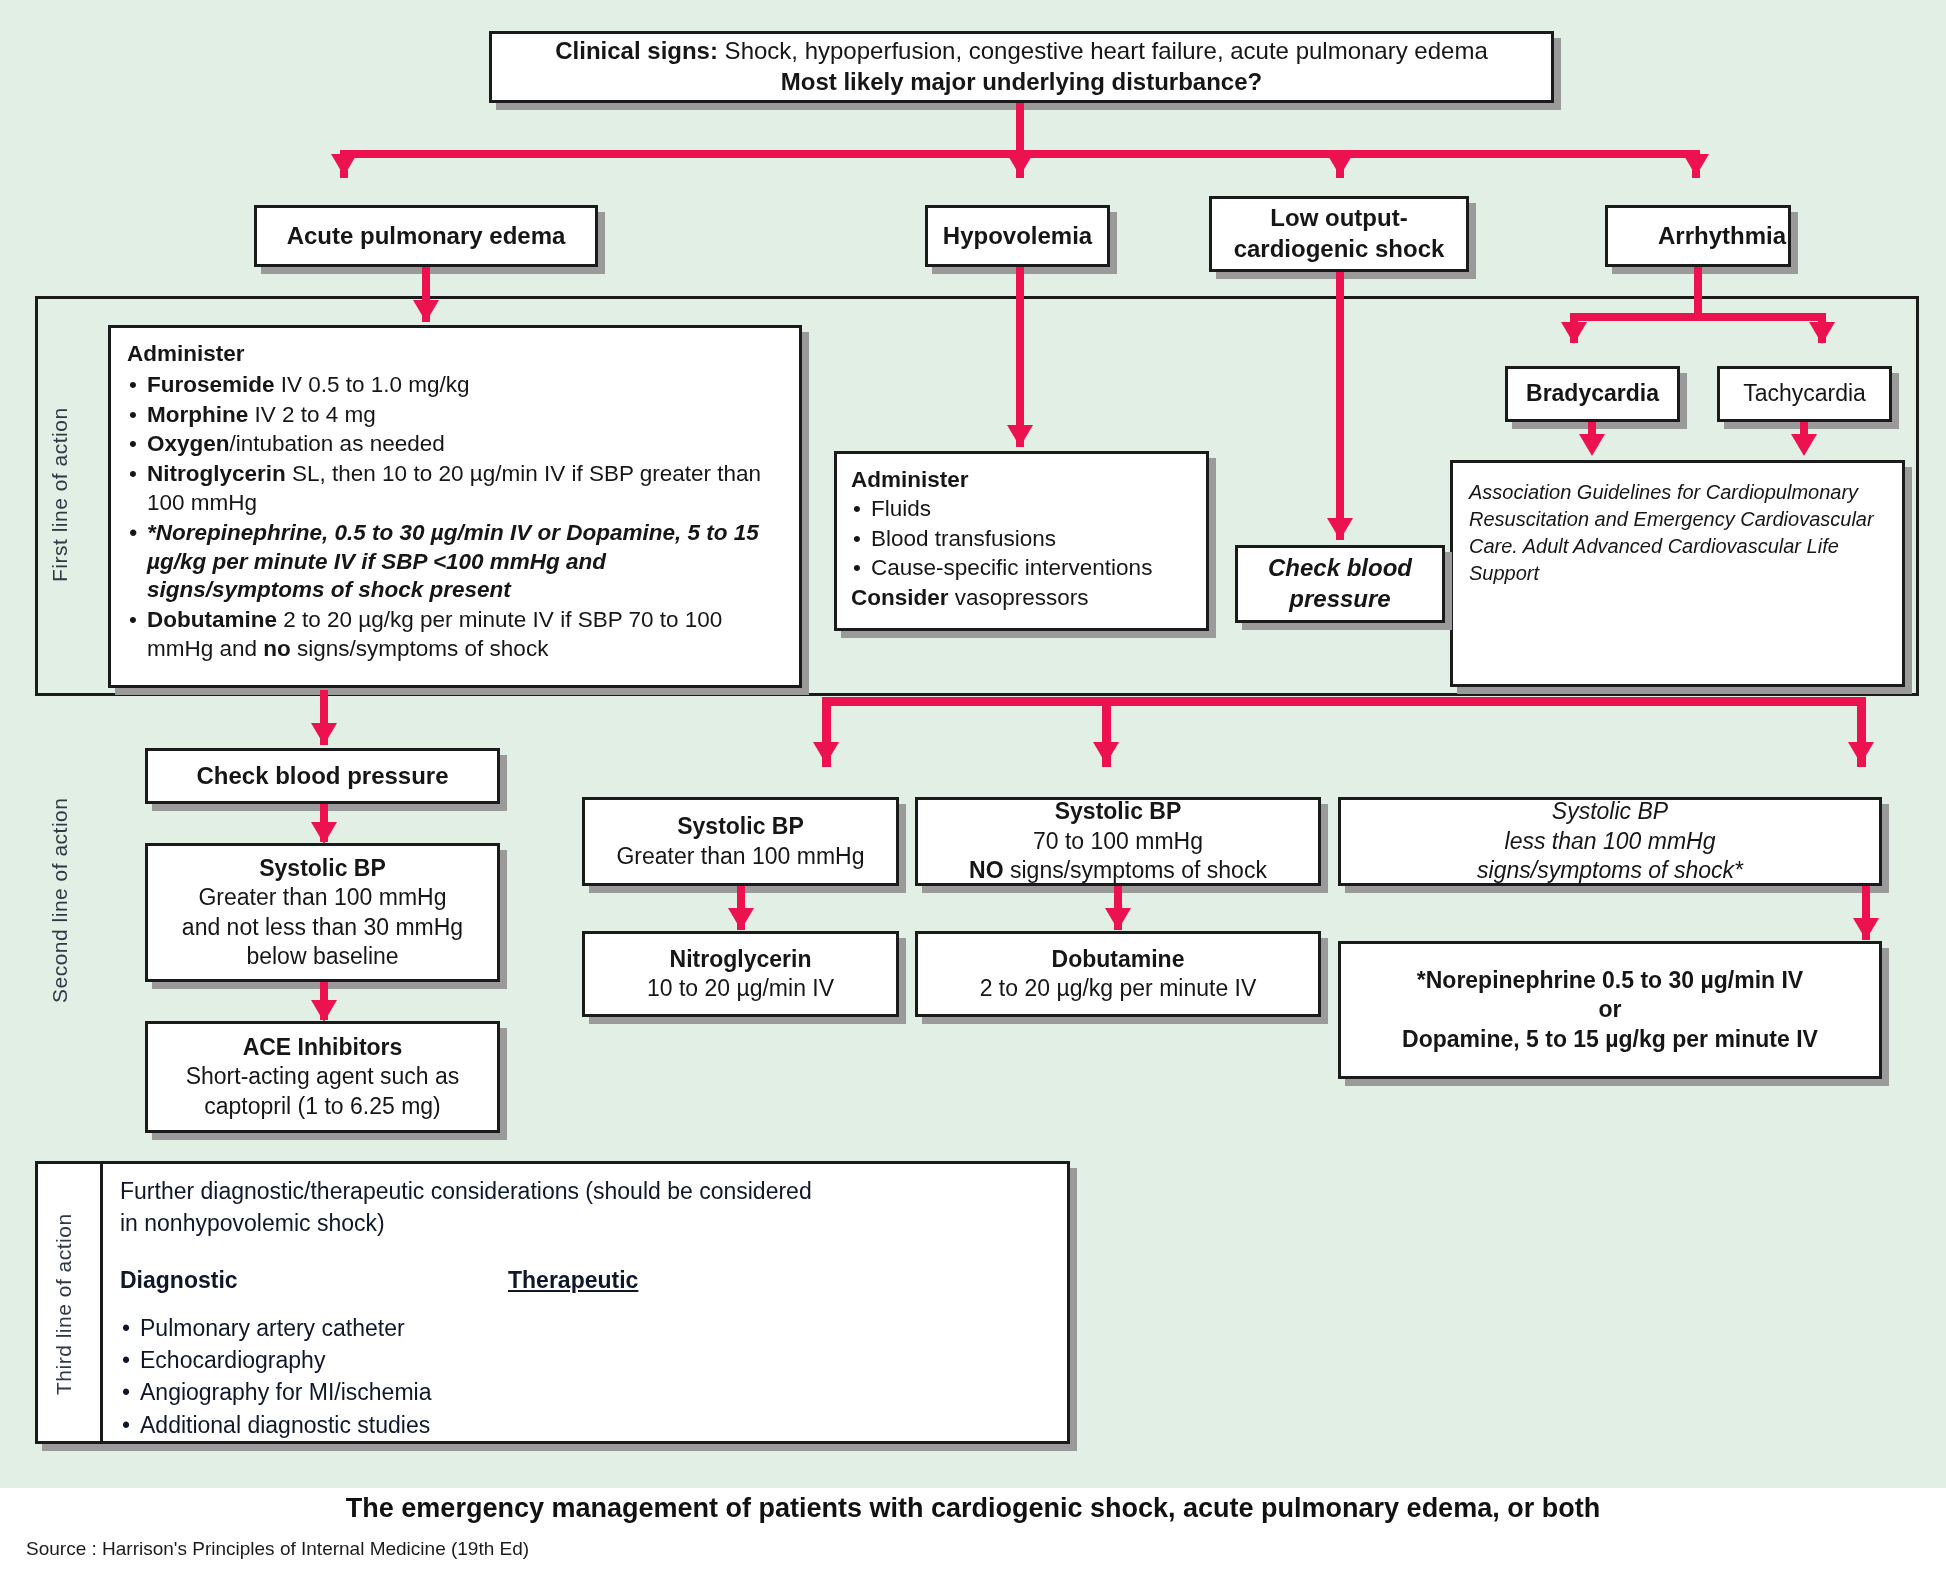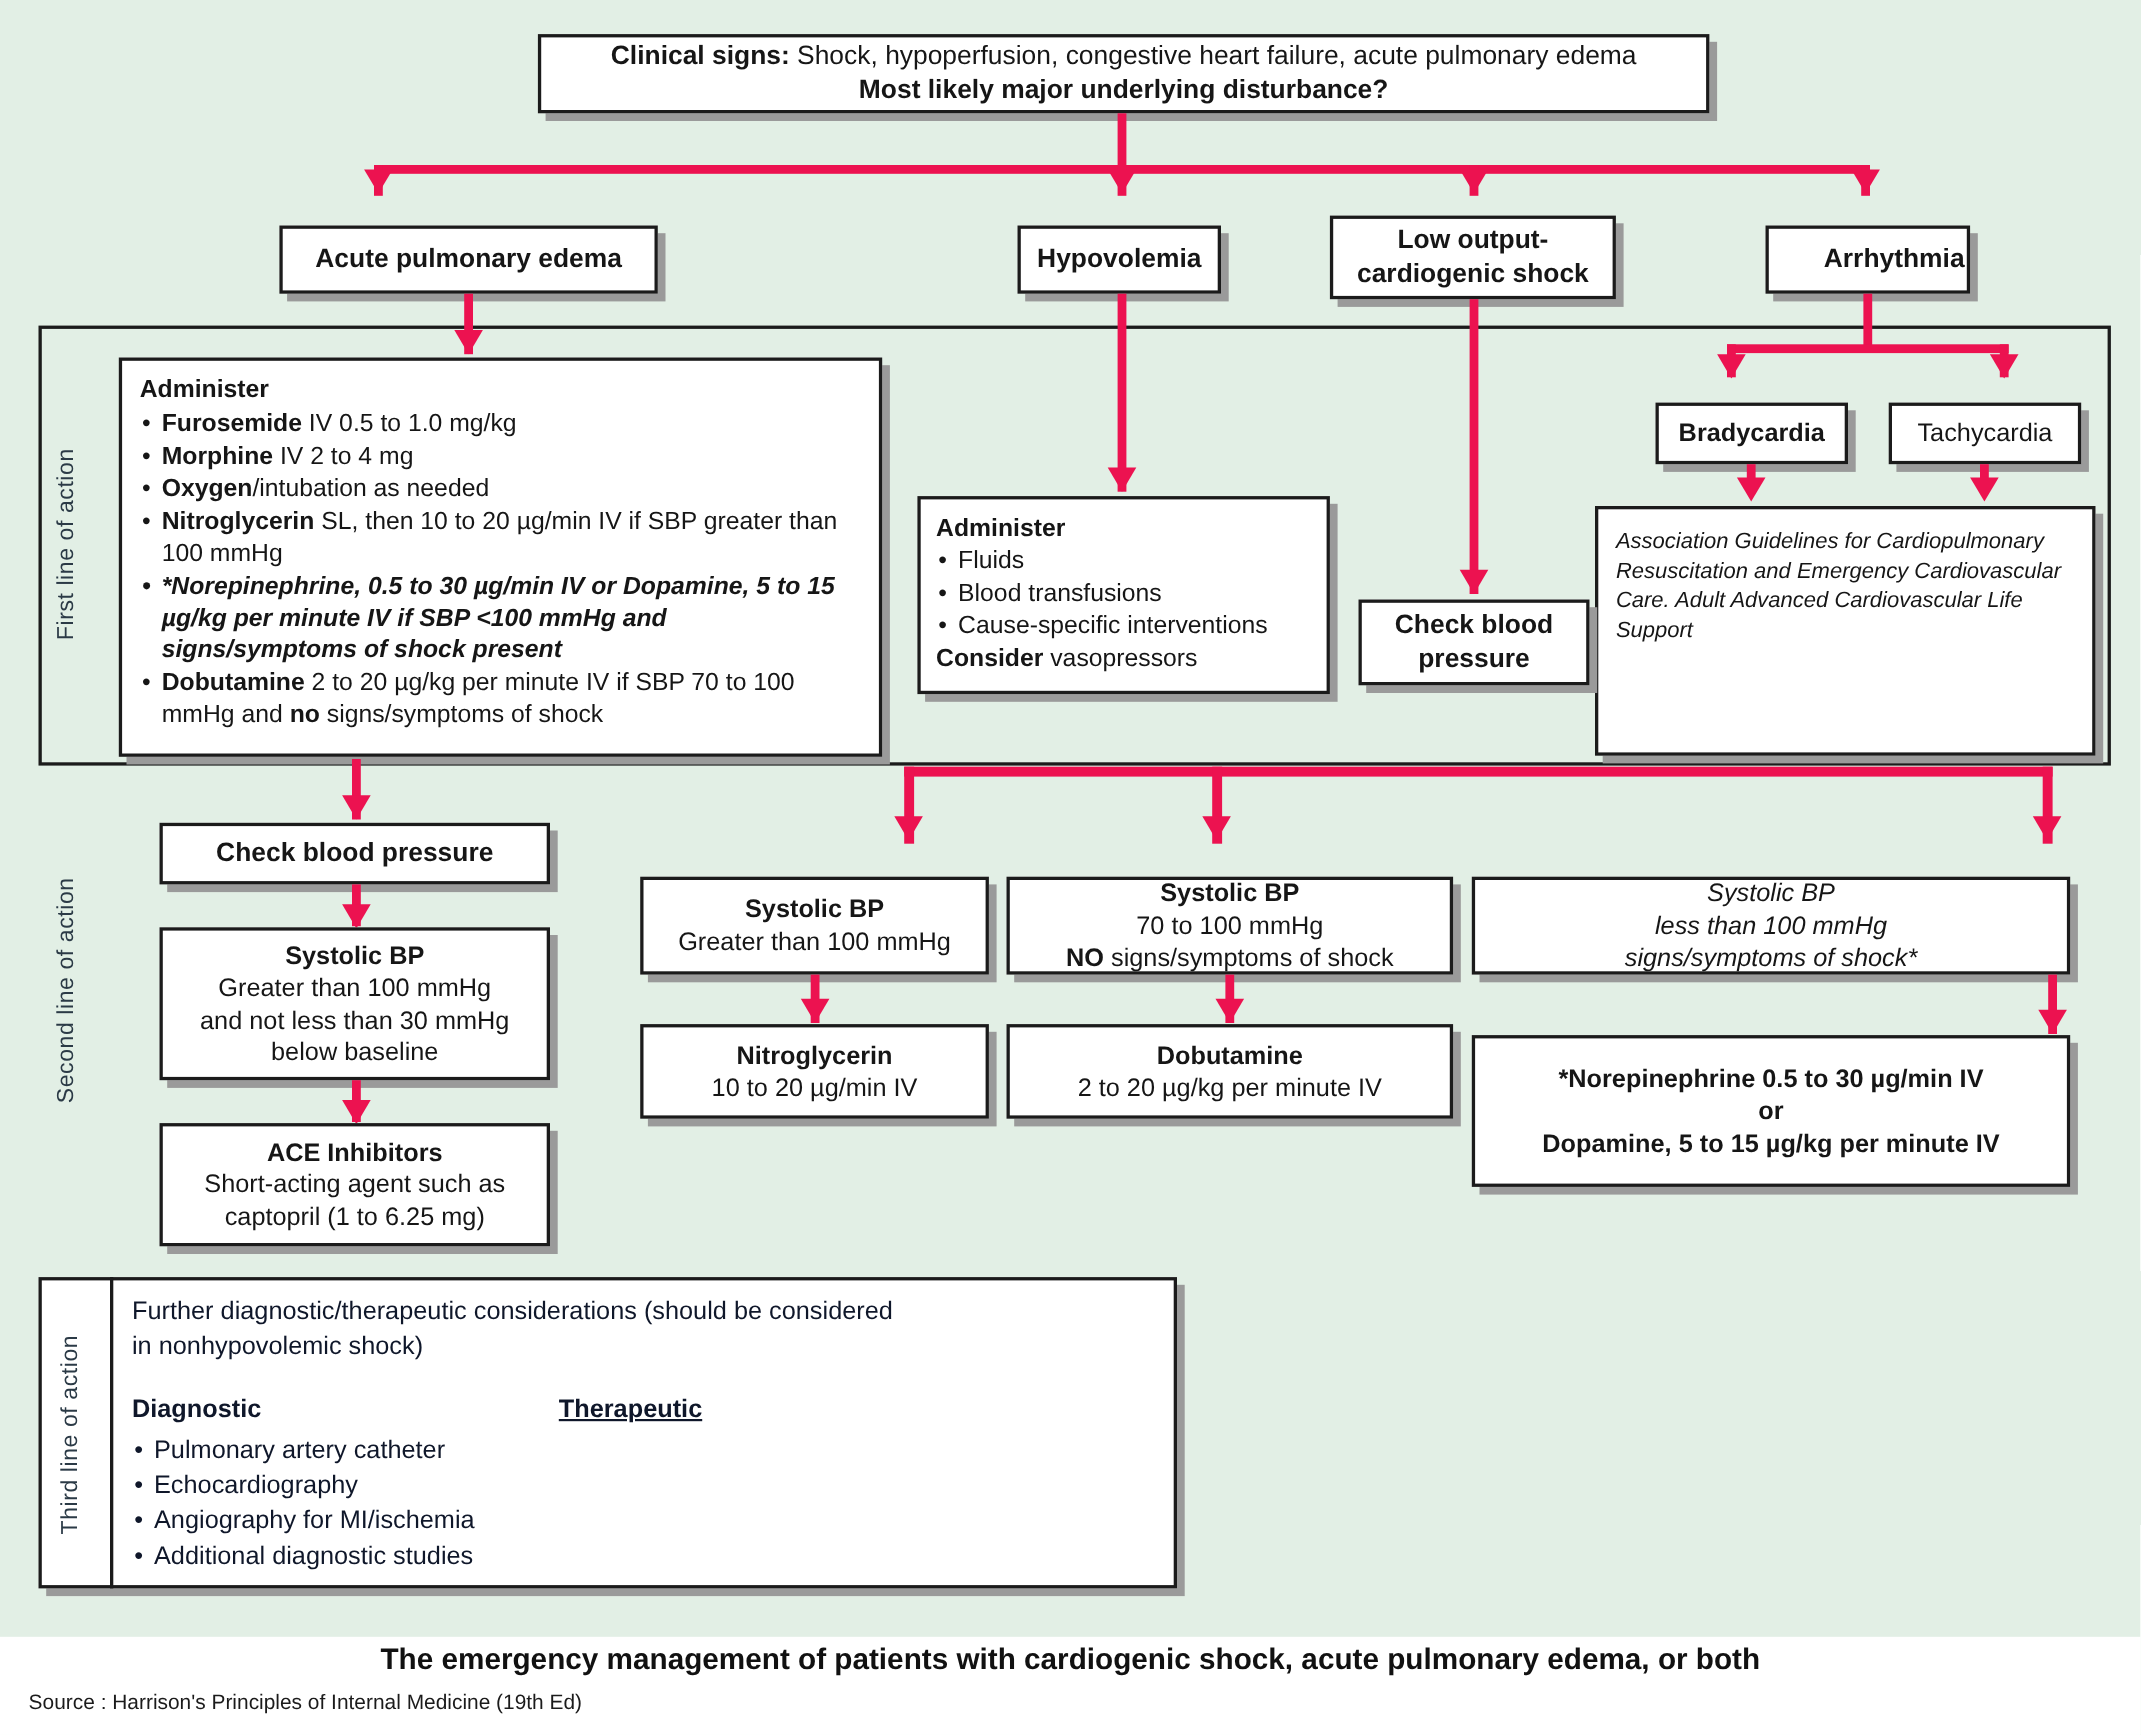--- a/index.html
+++ b/index.html
@@ -228,21 +228,21 @@
       <li>Cause-specific interventions</li>
     </ul>
     <div>
       <span class="b">Consider</span><span> vasopressors</span>
     </div>
   </div>
 
   <div class="ln" style="left:1336px; top:272px; width:8px; height:268px;"></div>
   <div class="arrow" style="left:1327px; top:518px;"></div>
 
-  <div class="box ctr" style="left:1235px; top:545px; width:210px; height:78px; font-size:24px;">
+  <div class="box ctr" style="left:1235px; top:545px; width:210px; height:78px; font-size:24px;font-style:italic;">
     <div class="b">Check blood</div>
     <div class="b">pressure</div>
   </div>
 
   <div class="vlabel" style="left:48px; top:720px; height:360px; width:26px;">Second line of action</div>
 
   <div class="ln" style="left:320px; top:690px; width:8px; height:55px;"></div>
   <div class="arrow" style="left:311px; top:723px;"></div>
 
   <div class="box ctr" style="left:145px; top:748px; width:355px; height:56px; font-size:24px;">
@@ -318,21 +318,21 @@
   <div class="ln" style="left:100px; top:1161px; width:3px; height:283px; background:#1b1b1b;"></div>
   <div class="vlabel" style="left:52px; top:1180px; height:248px; width:26px;">Third line of action</div>
 
   <div style="position:absolute; left:120px; top:1175px; width:930px; height:255px; font-size:23px; color:#0f172a;">
     <div style="line-height:1.4;">
       <div>Further diagnostic/therapeutic considerations (should be considered</div>
       <div>in nonhypovolemic shock)</div>
     </div>
     <div style="display:flex; margin-top:28px;">
       <div style="width:388px;">
-        <div class="b" style="margin-bottom:8px;">Diagnostic</div>
+        <div class="b" style="margin-bottom:19px;">Diagnostic</div>
         <ul class="bl" style="line-height:1.35;">
           <li>Pulmonary artery catheter</li>
           <li>Echocardiography</li>
           <li>Angiography for MI/ischemia</li>
           <li>Additional diagnostic studies</li>
         </ul>
       </div>
       <div style="width:420px;">
         <div class="b" style="margin-bottom:8px;text-decoration:underline;">Therapeutic</div>
       </div>

